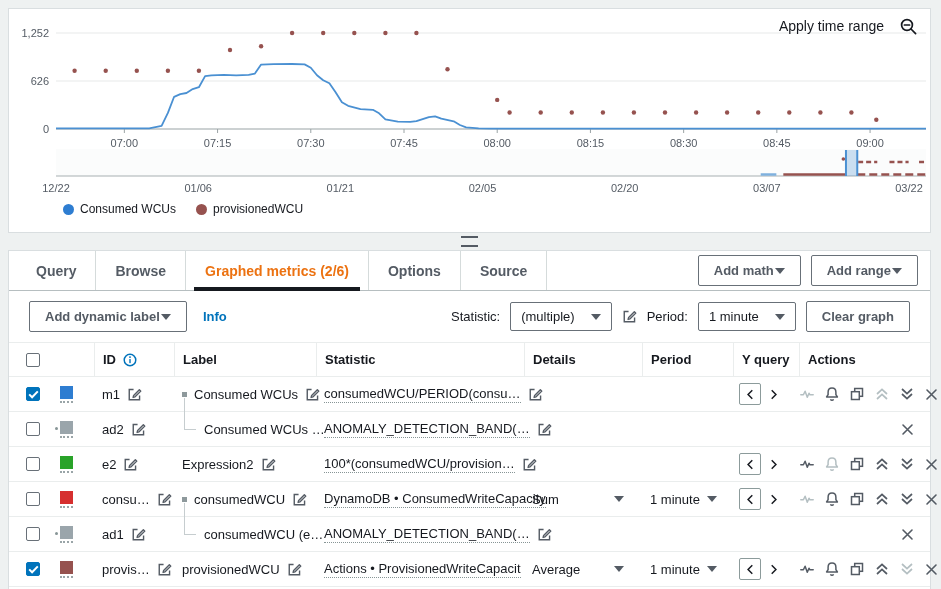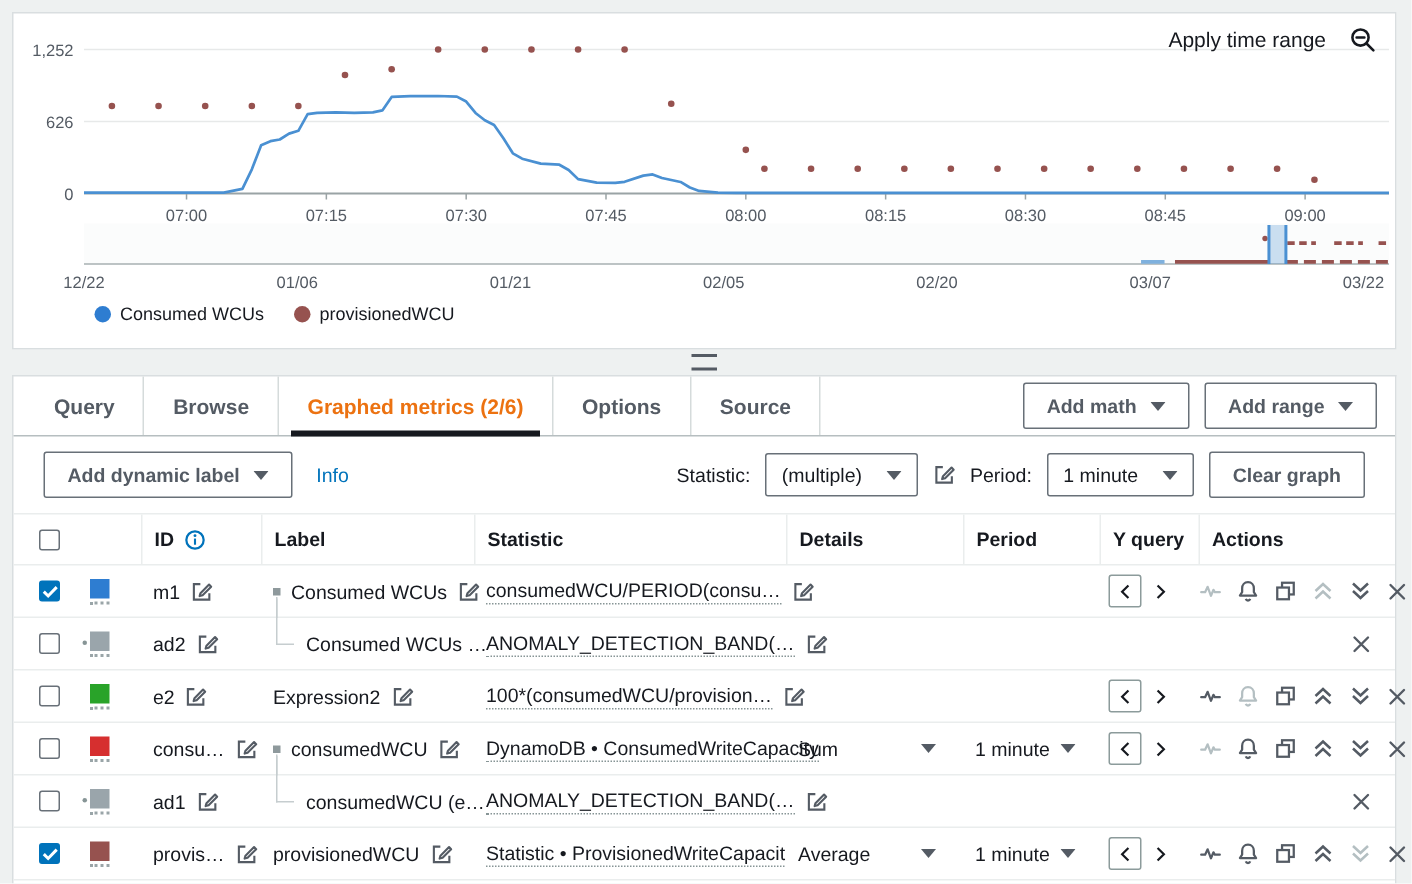--- a/index.html
+++ b/index.html
@@ -21,23 +21,23 @@
   #splitter{position:absolute;left:8px;top:233px;width:923px;height:17px;display:flex;align-items:center;justify-content:center;cursor:row-resize}
   #splitter .grip{width:17px;height:7px;border-top:2px solid #545b64;border-bottom:2px solid #545b64}
   
   #lower-card{left:8px;top:250px;width:923px;height:339px;border-bottom:none}
   #tabs-row{display:flex;align-items:stretch;height:39px;border-bottom:1px solid #b6bec0;position:relative}
   .tab{display:flex;align-items:center;padding:0 19px;font-weight:bold;font-size:14px;color:#545b64;border-right:1px solid #d5dbdb;cursor:pointer;position:relative;white-space:nowrap}
   .tab:first-child{margin-left:8px}
   .tab.active{color:#ec7211}
   .tab.active::after{content:"";position:absolute;left:8px;right:8px;bottom:-1px;height:4px;background:#16191f}
   #tabs-buttons{margin-left:auto;display:flex;align-items:center;gap:10px;padding-right:12px}
-  .btn{border:1px solid #687078;border-radius:2px;background:#fff;font-weight:bold;font-size:13px;color:#545b64;padding:7px 15px;display:inline-flex;align-items:center;gap:9px;cursor:pointer;white-space:nowrap}
+  .btn{border:1px solid #687078;border-radius:2px;background:#fff;font-weight:bold;font-size:13px;color:#545b64;padding:7px 15px;display:inline-flex;align-items:center;gap:1px;cursor:pointer;white-space:nowrap}
   #controls-row{display:flex;align-items:center;height:51px;padding:0 20px;gap:16px}
-  .link{color:#0073bb;font-weight:normal;font-size:13px;cursor:pointer}
+  .link{color:#0073bb;font-weight:bold;font-size:13px;cursor:pointer}
   #controls-right{margin-left:auto;display:flex;align-items:center;gap:10px}
   .select{border:1px solid #687078;border-radius:2px;background:#fff;padding:6px 10px;display:inline-flex;align-items:center;gap:16px;cursor:pointer;color:#16191f;font-size:13px;white-space:nowrap}
   .caret{color:#545b64;line-height:0;display:inline-block}
   
   #metrics-table{border-top:1px solid #eaeded}
   .trow{display:grid;grid-template-columns:34px 34px 80px 142px 208px 118px 91px 66px 1fr;align-items:center;height:34px;border-bottom:1px solid #eaeded;padding-left:17px;position:relative}
   .trow.head{height:33px;font-weight:bold}
   .trow.head .hsep{border-left:1px solid #eaeded;align-self:stretch;display:flex;align-items:center}
   .cell{padding-left:8px;white-space:nowrap;overflow:visible;display:flex;align-items:center;gap:7px;position:relative;height:100%}
   .cell.nopad{padding-left:0}
@@ -630,21 +630,21 @@
         <div class="cell">
           <span class="ltext">provisionedWCU</span>
           <span class="ic ic-on">
             <svg width="15" height="15" viewBox="0 0 16 16" fill="none" stroke="currentColor" stroke-width="1.5">
               <path d="M13.4 9v4.6H2.4V2.6H7"></path>
               <path d="M7.1 9l6.1-6.1 1.5 1.5-6.1 6.1-2.1.6z" stroke-linejoin="round"></path>
             </svg>
           </span>
         </div>
         <div class="cell">
-          <span class="details-link">Statistic • ProvisionedWriteCapacit</span>
+          <span class="details-link">Actions • ProvisionedWriteCapacit</span>
         </div>
         <div class="cell stat-cell">
           <span>Average</span>
           <span class="caret"><svg width="10" height="6" viewBox="0 0 10 6">
               <path d="M0 0h10L5 6z" fill="currentColor"></path>
             </svg></span>
         </div>
         <div class="cell stat-cell">
           <span>1 minute</span>
           <span class="caret"><svg width="10" height="6" viewBox="0 0 10 6">

